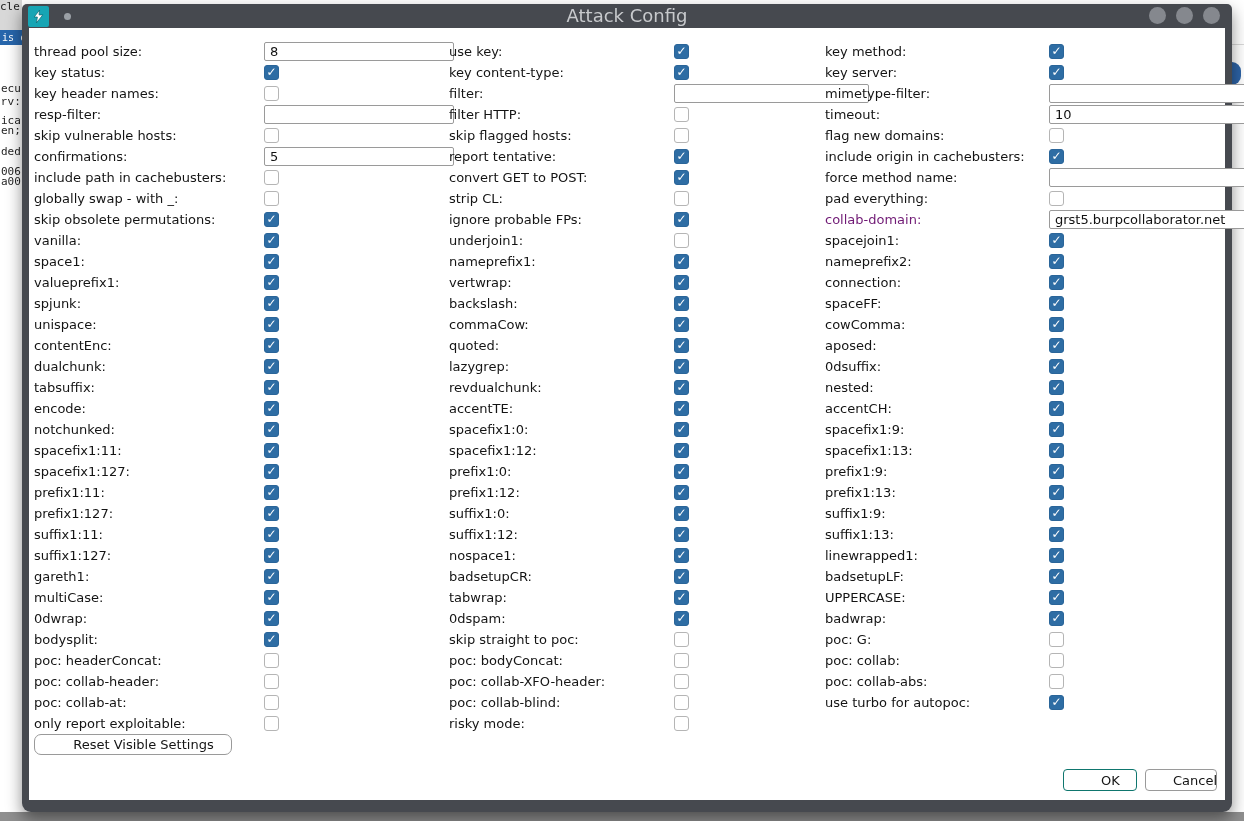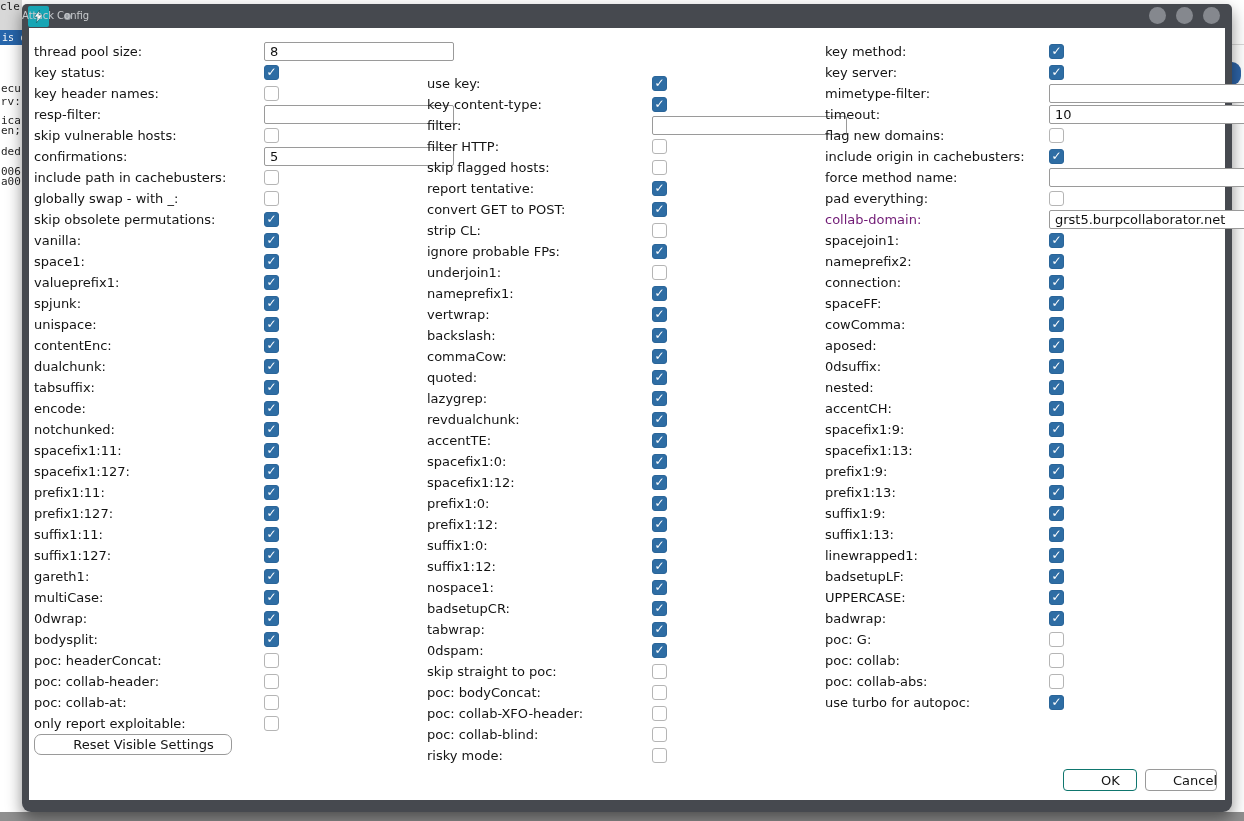--- a/index.html
+++ b/index.html
@@ -20,31 +20,31 @@
     border-radius:0 9px 9px 0;}
   .bg-bottom{position:absolute;left:0;top:812px;width:1244px;height:9px;background:#8f8f8f;}
 
   
   .dialog{position:absolute;left:22px;top:4px;width:1210px;height:808px;background:#46494f;
     border-radius:5px 5px 9px 9px;box-shadow:0 7px 16px rgba(0,0,0,.45);}
   .titlebar{position:absolute;left:0;top:0;width:100%;height:24px;}
   .app-icon{position:absolute;left:6px;top:2px;width:21px;height:21px;background:#17a5b4;
     border-radius:2px;display:flex;align-items:center;justify-content:center;}
   .tb-dot{position:absolute;left:42px;top:9px;width:7px;height:7px;border-radius:50%;background:#9ba0a6;}
-  .tb-title{position:absolute;left:0;top:0;width:100%;height:24px;line-height:24px;
-    color:#c7c9cc;font-size:10px;}
+  .tb-title{position:absolute;left:0;top:0;width:100%;height:24px;line-height:24px;text-align:center;
+    color:#c7c9cc;font-size:18px;}
   .winbtns{position:absolute;right:12px;top:3px;display:flex;gap:10px;}
   .winbtn{width:17px;height:17px;border-radius:50%;background:#85888e;border:none;padding:0;}
 
   .dlg-body{position:absolute;left:7px;right:7px;top:24px;bottom:12px;background:#ffffff;}
 
   
   .col{position:absolute;top:13px;}
   .col0{left:5px;--ctrl:230px;--w:190px;}
-  .col1{left:398px;margin-top:32px;--ctrl:225px;--w:195px;}
+  .col1{left:420px;--ctrl:225px;--w:195px;}
   .col2{left:796px;--ctrl:224px;--w:197px;}
   .row{height:21px;position:relative;display:flex;align-items:center;width:430px;}
   .lbl{font-size:13px;color:#141414;white-space:nowrap;}
   .lbl.hl{color:#701a75;}
   .cb{position:absolute;left:var(--ctrl);width:15px;height:15px;box-sizing:border-box;
     background:#ffffff;border:1px solid #b5b5b5;border-radius:3px;
     display:flex;align-items:center;justify-content:center;}
   .cb.on{background:#2e6da4;border-color:#2a6599;}
   .cb.on::after{content:"✓";color:#ffffff;font-size:12px;font-weight:bold;line-height:1;margin-top:-1px;}
   .txt{position:absolute;left:var(--ctrl);width:var(--w);height:19px;box-sizing:border-box;

